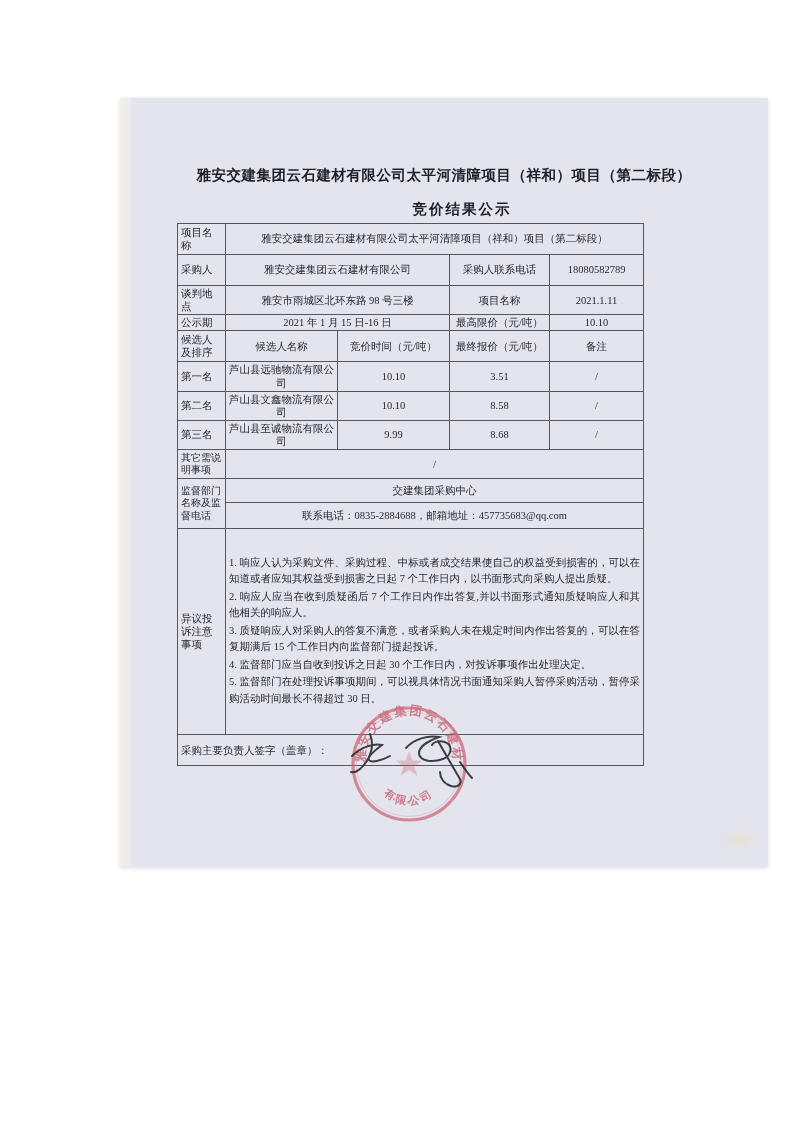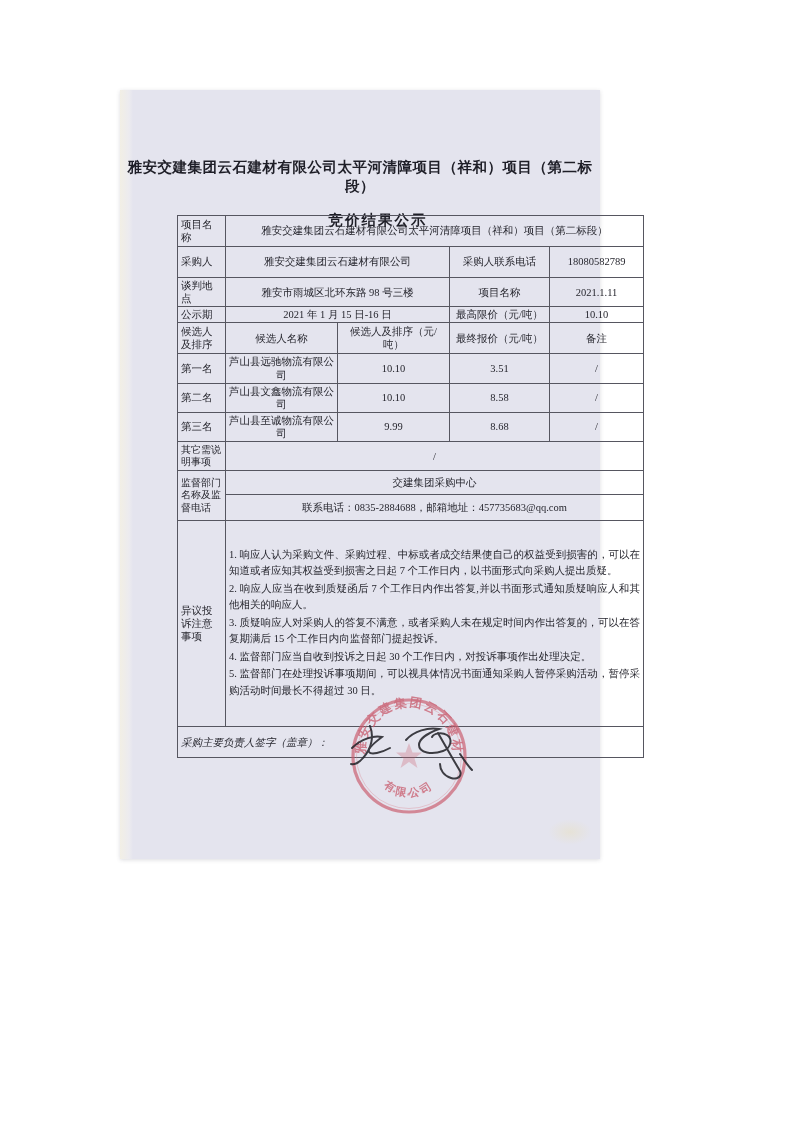--- a/index.html
+++ b/index.html
@@ -6,22 +6,22 @@
   body{
     width:800px;height:1131px;
     background:#ffffff;
     font-family:"Liberation Serif","DejaVu Serif",serif;
     color:#26262e;
     position:relative;
     overflow:hidden;
   }
   .scan-page{
     position:absolute;
-    left:120px;top:90px;
-    width:480px;height:769px;
+    left:120px;top:98px;
+    width:648px;height:769px;
     background:#e4e4ee;
     box-shadow:0 1px 4px rgba(60,60,80,.18);
   }
   .scan-page::before{
     content:"";
     position:absolute;left:0;top:0;bottom:0;width:13px;
     background:linear-gradient(90deg,#f2efe5 0%,#ecebef 70%,#e4e4ee 100%);
   }
   .smudge{
     position:absolute;right:8px;bottom:14px;width:44px;height:26px;
@@ -57,21 +57,21 @@
   .doc-table .ctr{text-align:center;}
   .doc-table .lft{text-align:center;}
   .r-tall{height:31px;}
   .r-med{height:29px;}
   .r-thin{height:15px;}
   .r-obj{height:206px;}
   .r-sub1{height:24px;margin-left:16px;}
   .r-sub2{height:26px;}
   .obj-cell{padding:4px 5px;vertical-align:middle;}
   .obj-cell .obj-line{margin:0 0 1px 0;line-height:16.5px;text-align:justify;}
-  .sig-row td{height:28px;font-style:italic;}
+  .sig-row td{height:28px;}
   
   .seal{
     position:absolute;left:229px;top:606px;width:120px;height:120px;
     opacity:.85;
   }
   .signature{
     position:absolute;left:228px;top:630px;width:136px;height:66px;
   }
 </style>
 </head>
@@ -112,21 +112,21 @@
       </tr>
       <tr class="r-thin">
         <td class="lbl">公示期</td>
         <td class="ctr" colspan="2">2021 年 1 月 15 日-16 日</td>
         <td class="ctr">最高限价（元/吨）</td>
         <td class="ctr">10.10</td>
       </tr>
       <tr class="r-tall">
         <td class="lbl">候选人及排序</td>
         <td class="ctr">候选人名称</td>
-        <td class="ctr">候选人及排序（元/吨）</td>
+        <td class="ctr">竞价时间（元/吨）</td>
         <td class="ctr">最终报价（元/吨）</td>
         <td class="ctr">备注</td>
       </tr>
       <tr class="r-med">
         <td class="lbl">第一名</td>
         <td class="lft">芦山县远驰物流有限公司</td>
         <td class="ctr">10.10</td>
         <td class="ctr">3.51</td>
         <td class="ctr">/</td>
       </tr>

